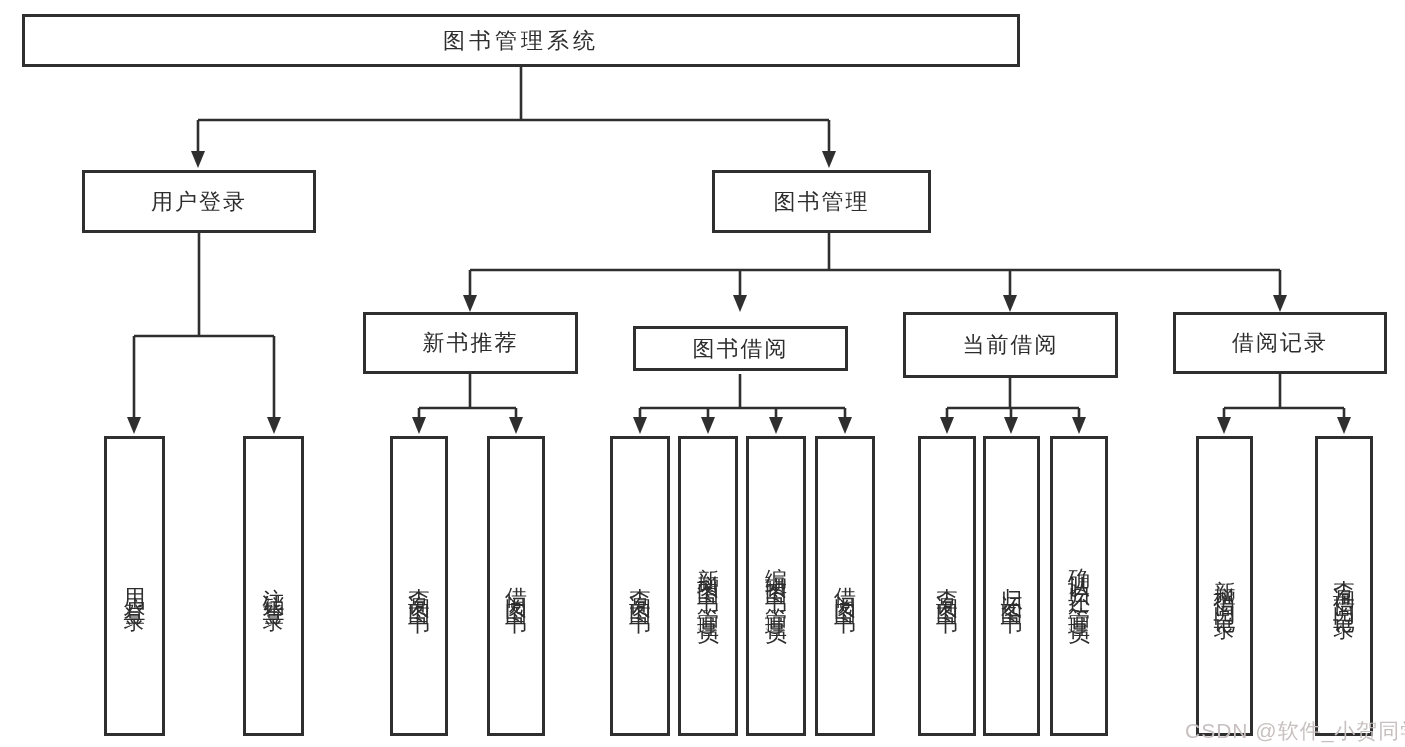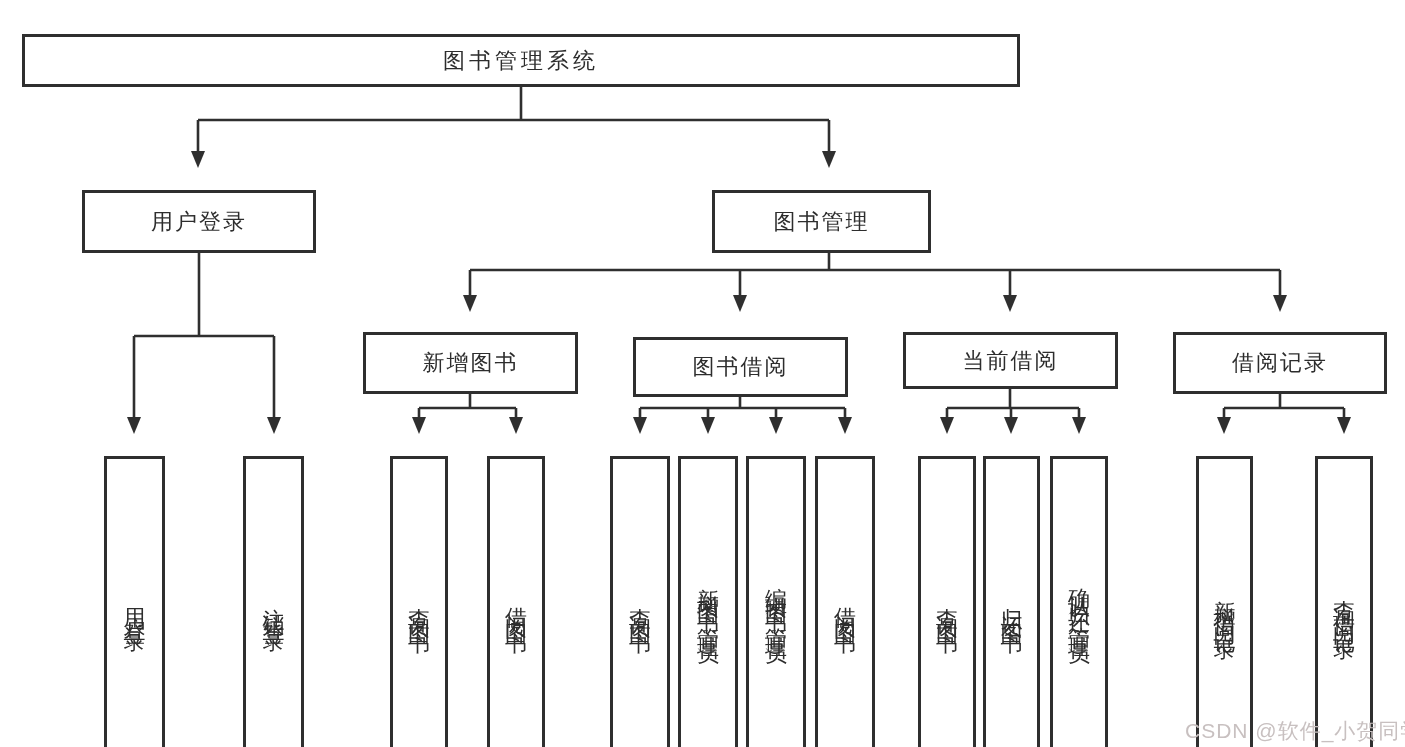--- a/index.html
+++ b/index.html
@@ -4,21 +4,21 @@
 <style>
   html,body{margin:0;padding:0;background:#ffffff;}
   .canvas{
     position:relative;width:1405px;height:747px;background:#ffffff;
     font-family:"Liberation Sans","DejaVu Sans",sans-serif;overflow:hidden;
   }
   .connectors{position:absolute;left:0;top:0;z-index:0;}
   .node{
     position:absolute;box-sizing:border-box;border:3px solid #2f2f2f;background:#ffffff;
     display:flex;align-items:center;justify-content:center;
-    color:#2d2d2d;z-index:1;text-align:center;line-height:1;margin-top:20px;
+    color:#2d2d2d;z-index:1;text-align:center;line-height:1;
   }
   .hnode{font-size:22px;letter-spacing:2px;}
   .root-node{letter-spacing:4px;}
   .vnode{writing-mode:vertical-rl;font-size:22px;letter-spacing:8px;}
   .watermark{
     position:absolute;left:1185px;top:717px;z-index:3;
     font-size:21px;color:#c8c0c0;letter-spacing:1px;white-space:nowrap;
   }
 </style>
 </head>
@@ -74,23 +74,23 @@
       <polygon points="1217,417 1231,417 1224,434" fill="#2f2f2f"></polygon>
       <polygon points="1337,417 1351,417 1344,434" fill="#2f2f2f"></polygon>
     </g>
   </svg>
 
   <div class="node hnode root-node" style="left:22px;top:14px;width:998px;height:53px">图书管理系统</div>
 
   <div class="node hnode" style="left:82px;top:170px;width:234px;height:63px">用户登录</div>
   <div class="node hnode" style="left:712px;top:170px;width:219px;height:63px">图书管理</div>
 
-  <div class="node hnode" style="left:363px;top:312px;width:215px;height:62px">新增图书</div>
-  <div class="node hnode" style="left:633px;top:317px;width:215px;height:60px">图书借阅</div>
-  <div class="node hnode" style="left:903px;top:312px;width:215px;height:57px">当前借阅</div>
+  <div class="node hnode" style="left:363px;top:312px;width:215px;height:62px">新书推荐</div>
+  <div class="node hnode" style="left:633px;top:326px;width:215px;height:45px">图书借阅</div>
+  <div class="node hnode" style="left:903px;top:312px;width:215px;height:66px">当前借阅</div>
   <div class="node hnode" style="left:1173px;top:312px;width:214px;height:62px">借阅记录</div>
 
   <div class="node vnode" style="left:104px;top:436px;width:61px;height:300px">用户登录</div>
   <div class="node vnode" style="left:243px;top:436px;width:61px;height:300px">注销登录</div>
 
   <div class="node vnode" style="left:390px;top:436px;width:58px;height:300px">查询图书</div>
   <div class="node vnode" style="left:487px;top:436px;width:58px;height:300px">借阅图书</div>
 
   <div class="node vnode" style="left:610px;top:436px;width:60px;height:300px">查询图书</div>
   <div class="node vnode" style="left:678px;top:436px;width:60px;height:300px">新增图书（管理员）</div>

